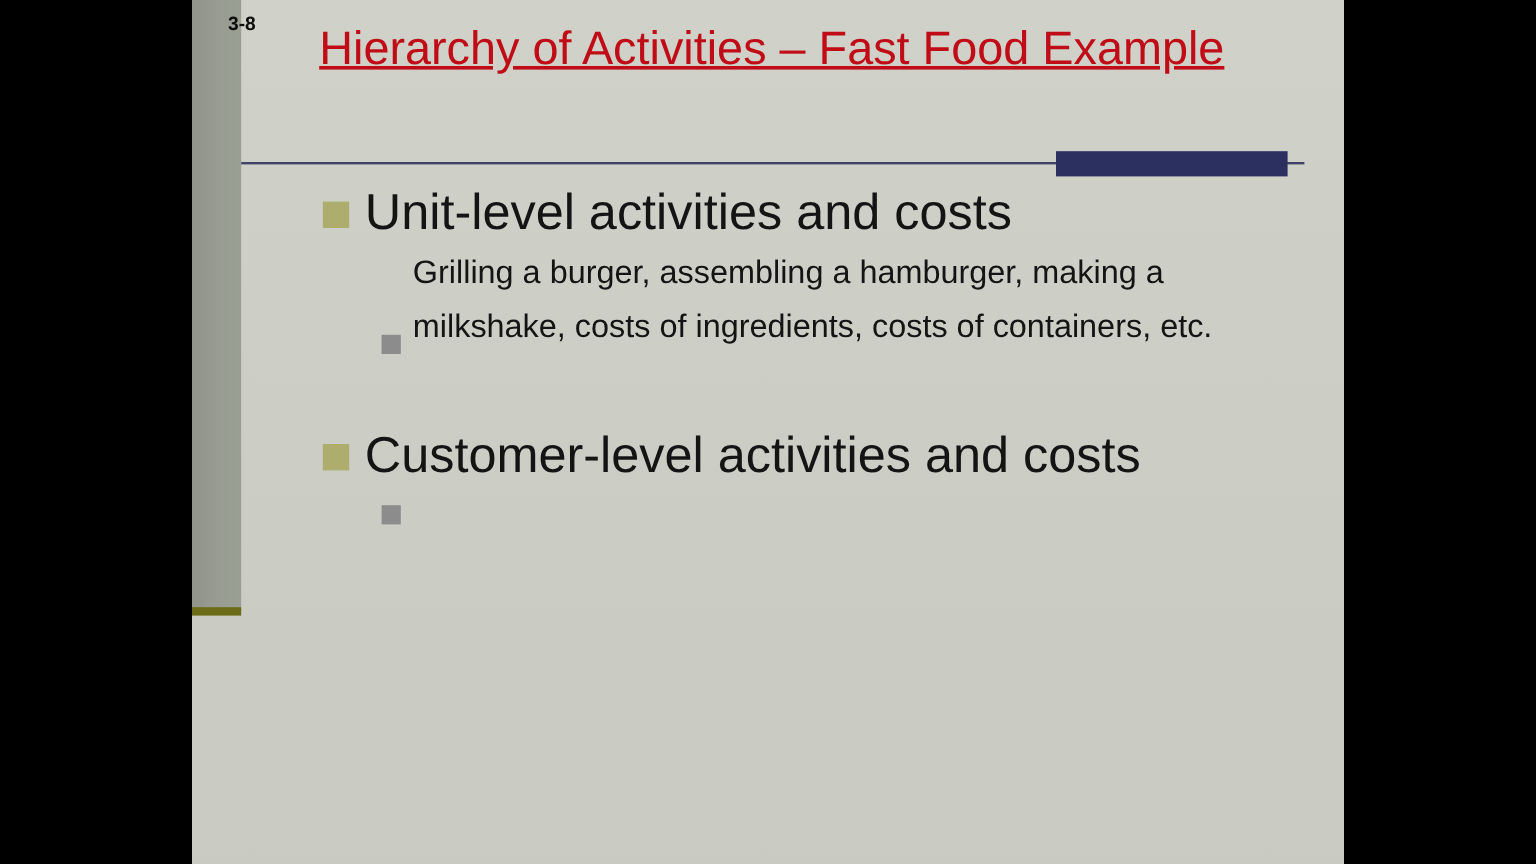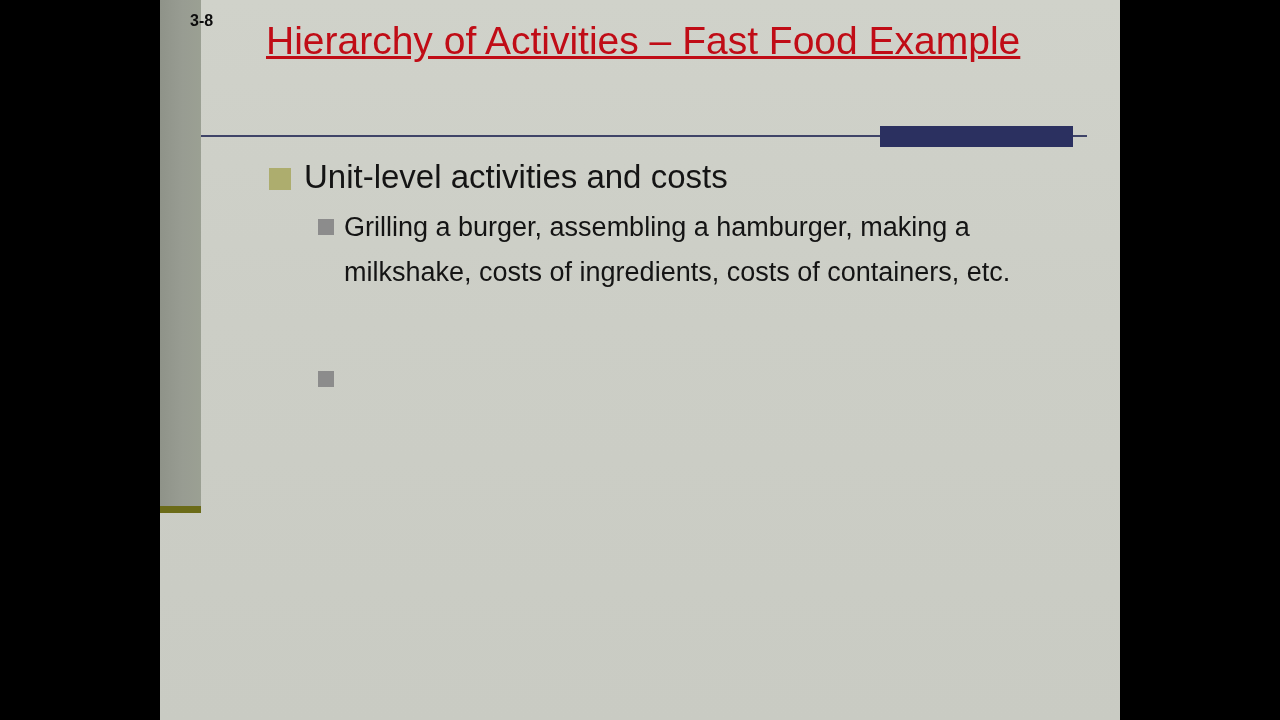--- a/index.html
+++ b/index.html
@@ -122,30 +122,30 @@
   }
   .lvl1 .bullet {
     flex: 0 0 auto;
     width: 22px;
     height: 22px;
     background: #adad6e;
     margin-top: 13px;
     margin-right: 13px;
   }
   .lvl1 .text {
-    font-size: 33px;
+    font-size: 42px;
     line-height: 44px;
     color: #141414;
     font-family: "Liberation Sans", sans-serif;
   }
 
   .lvl2 {
     position: relative;
     display: flex;
-    align-items: flex-start;
+    align-items: flex-end;
     padding-left: 158px;
   }
   .lvl2 .bullet {
     flex: 0 0 auto;
     width: 16px;
     height: 16px;
     background: #8c8c8c;
     margin-top: 14px;
     margin-right: 10px;
   }
@@ -185,20 +185,24 @@
         </div>
         <div class="lvl2">
           <span class="bullet"></span>
           <span class="text">Grilling a burger, assembling a hamburger, making a milkshake, costs of ingredients, costs of containers, etc.</span>
         </div>
       </div>
 
       <div id="group-gap"></div>
 
       <div class="group">
+        <div class="lvl1">
+          <span class="bullet"></span>
+          <span class="text">Customer-level activities and costs</span>
+        </div>
         <div class="lvl2">
           <span class="bullet"></span>
         </div>
       </div>
 
     </div>
   </div>
 </div>
 
 </body></html>

